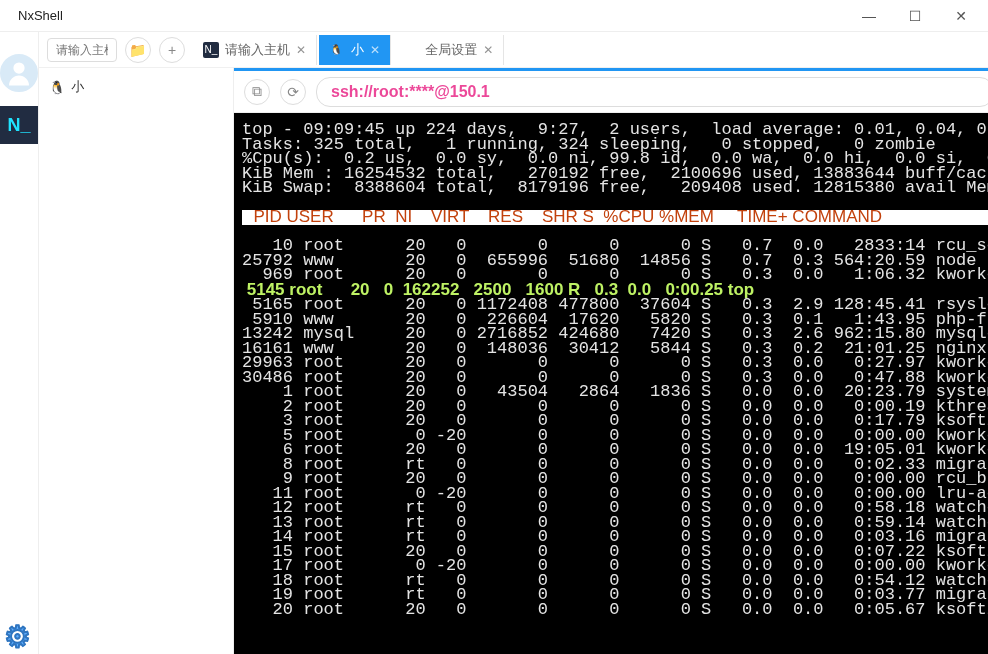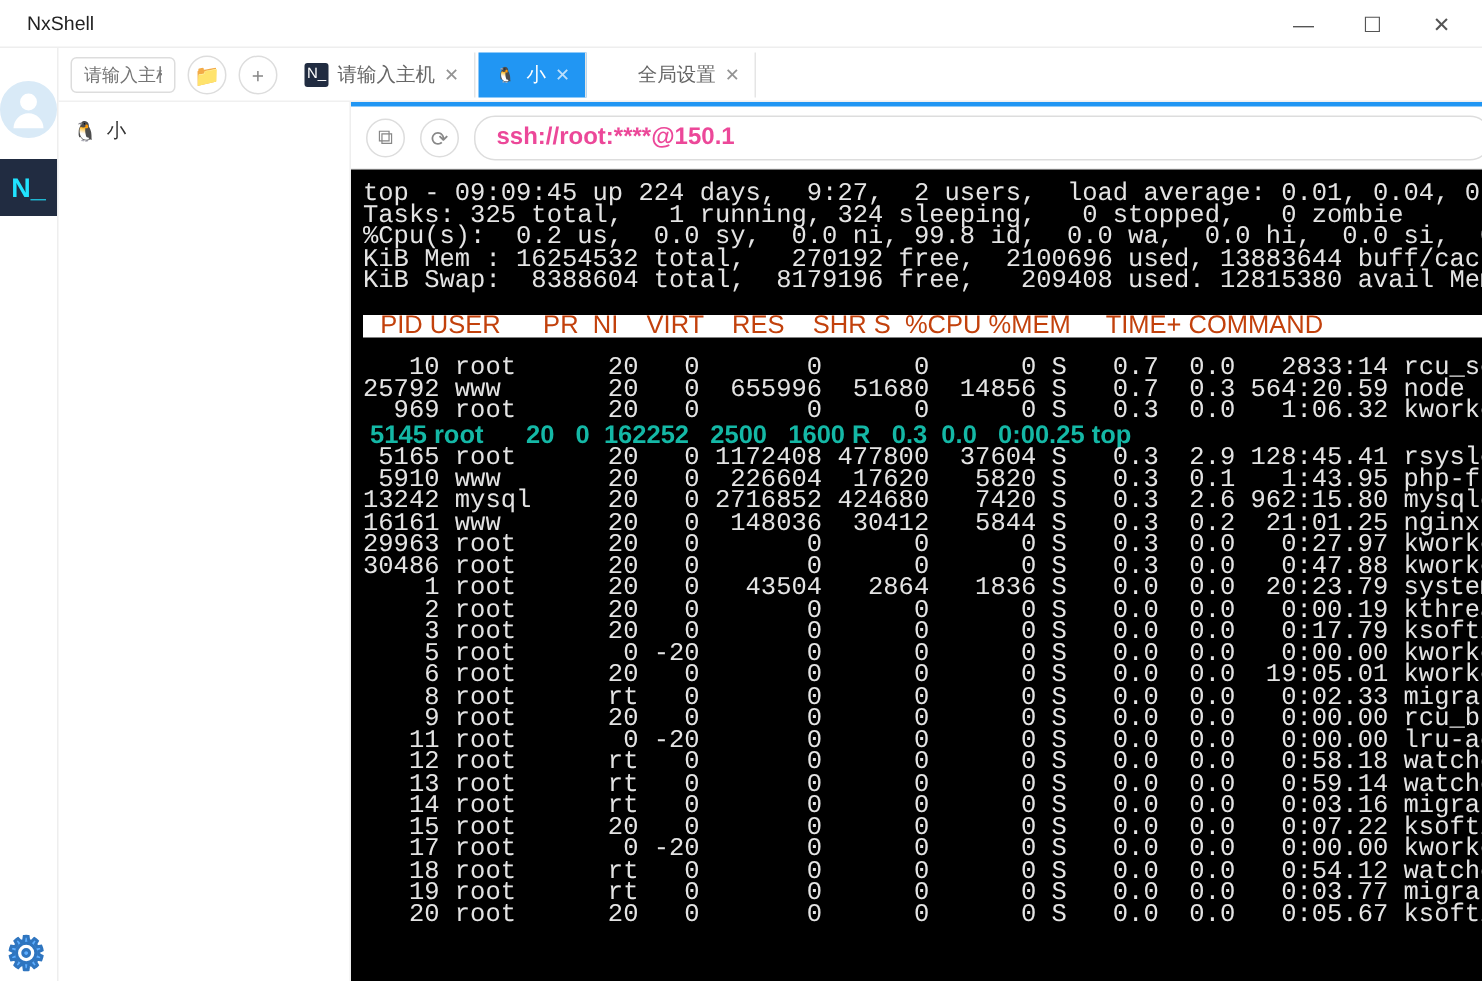--- a/index.html
+++ b/index.html
@@ -26,21 +26,21 @@
 .ic-tux { color:#000; font-size:14px; }
 .ic-gear { color:#999; }
 .content { display:flex; flex:1; min-height:0; }
 .tree { width:195px; border-right:1px solid #eee; padding:6px 10px; }
 .tree-item { display:flex; align-items:center; gap:6px; font-size:13px; color:#333; padding:4px 0; }
 .term-area { flex:1; display:flex; flex-direction:column; min-height:0; border-top:3px solid #2196f3; }
 .addressbar { height:42px; display:flex; align-items:center; padding:4px 10px; gap:10px; border-bottom:1px solid #eee; }
 .url-input { flex:1; border:1px solid #ddd; border-radius:14px; padding:5px 14px; font-size:16px; color:#ec4899;font-weight:bold; }
 .term { flex:1; background:#000; color:#e4e4e4; font-family:"Consolas","Courier New",monospace; font-size:17px; line-height:14.5px; padding:10px 8px; overflow:hidden; white-space:pre; }
 .term .hdr { background:#fff; color:#c2410c; display:block; padding:0 2px; }
-.term .bold { font-weight:bold; color:#14b8a6; }
+.term .bold { font-weight:bold; color:#bef264; }
 .watermark { position:absolute; bottom:0px; left:4px; color:#43a0ff; font-size:22px; font-weight:bold; opacity:.85; display:flex; align-items:center; gap:6px; }
 .watermark .gear { color:#43a0ff; font-size:30px; -webkit-text-stroke:1px #0b5db5; }
 </style>
 </head>
 <body>
 
 <div class="titlebar">
   <span class="app-title">NxShell</span>
   <div class="win-controls">
     <div class="win-btn">—</div>

